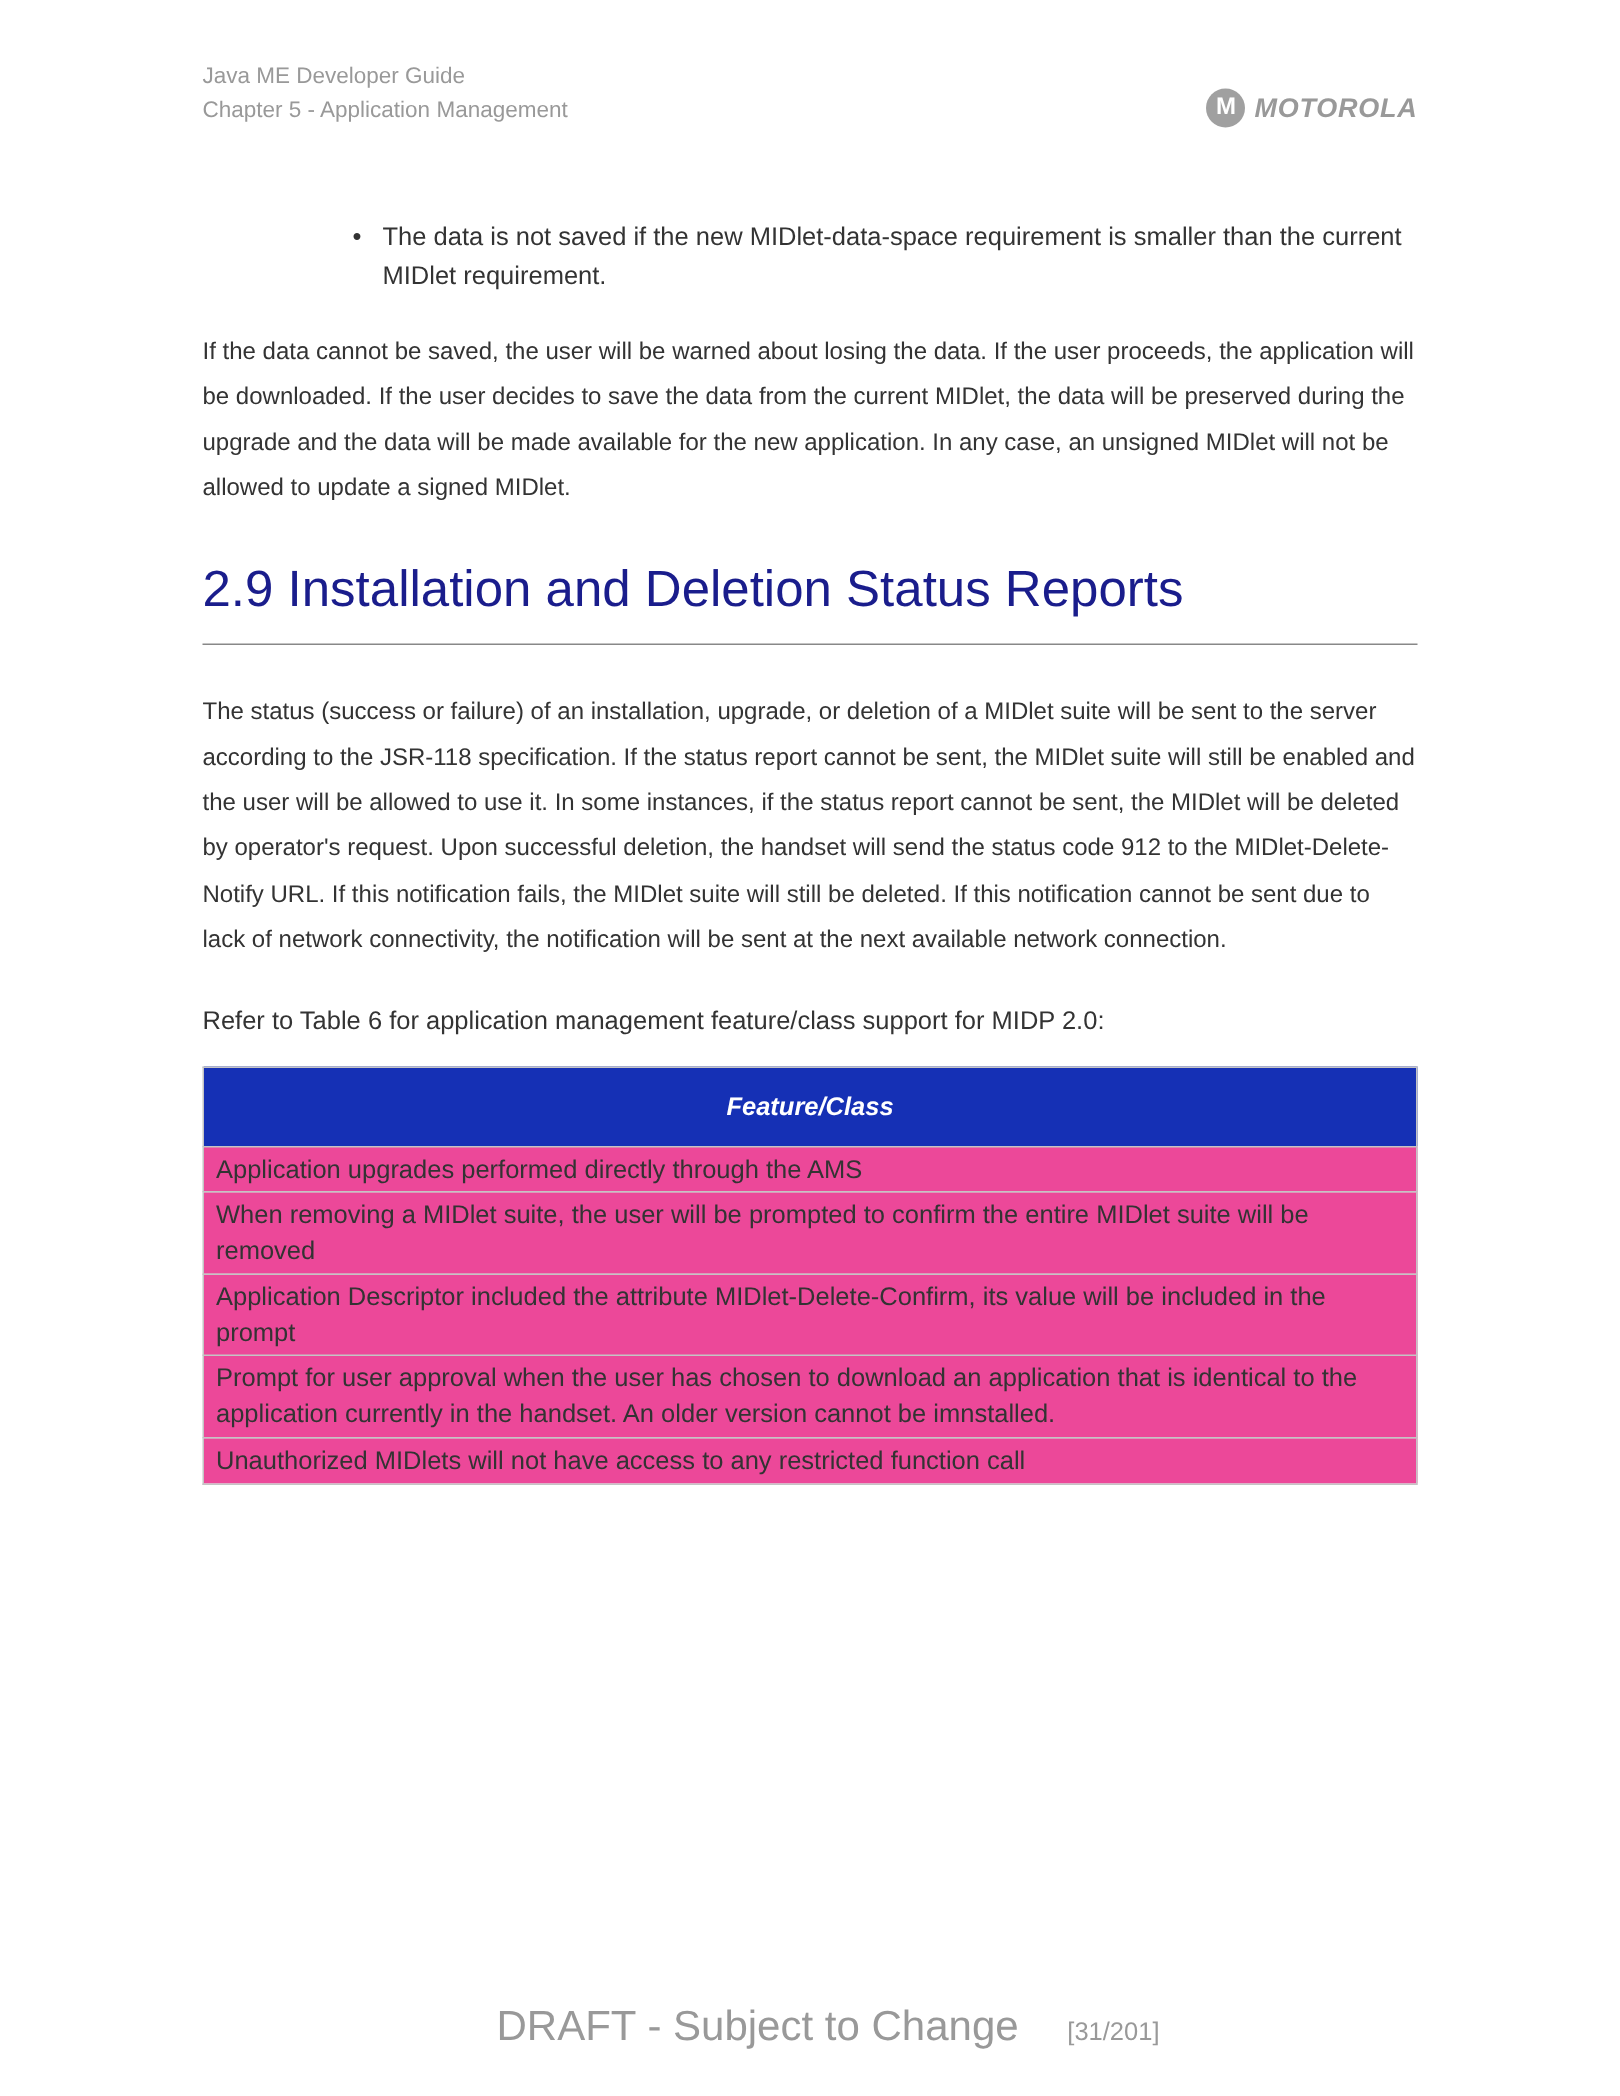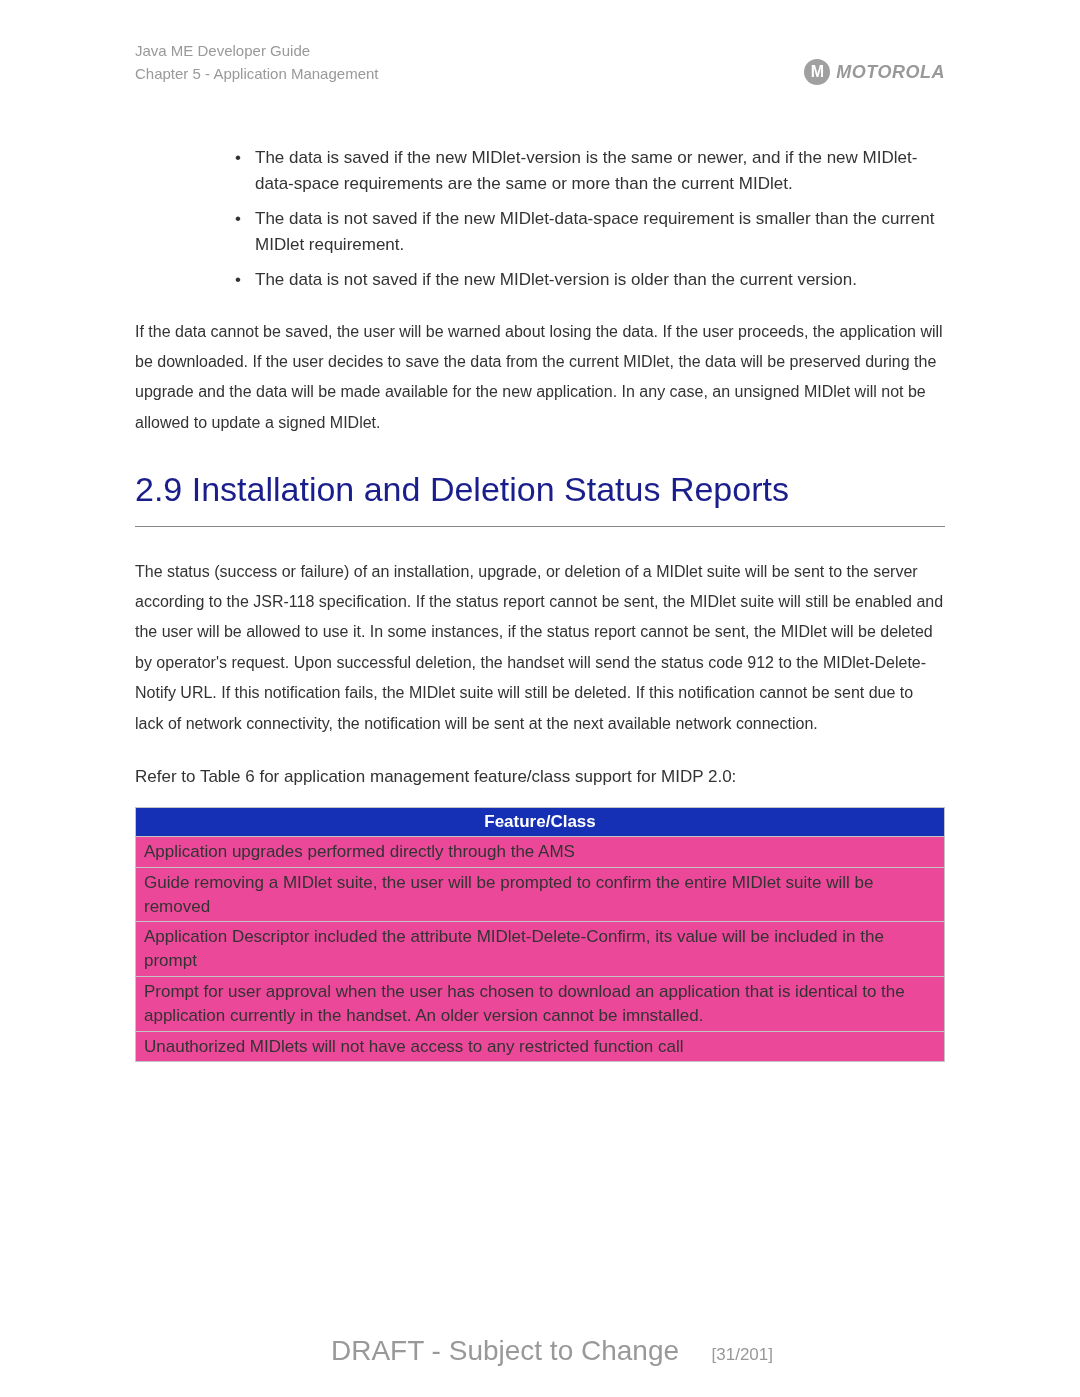--- a/index.html
+++ b/index.html
@@ -94,23 +94,24 @@
     }
     .feature-table {
       width: 100%;
       border-collapse: collapse;
     }
     .feature-table th {
       background: #1530b5;
       color: #ffffff;
       font-weight: bold;
       text-align: center;
-      padding: 4px 8px;
+      padding: 16px 8px;
       font-size: 17px;
       border: 1px solid #c4c4c4;
+      font-style: italic;
     }
     .feature-table td {
       background: #ec4899;
       padding: 3px 8px;
       font-size: 17px;
       line-height: 1.4;
       color: #333333;
       border: 1px solid #c4c4c4;
     }
     .footer {
@@ -140,23 +141,21 @@
   </div>
   <div class="logo">
     <div class="logo-circle">
       <span>M</span>
     </div>
     <span class="logo-text">MOTOROLA</span>
   </div>
 </div>
 
 <ul class="bullet-list">
-  <li>The data is saved if the new MIDlet-version is the same or newer, and if the new MIDlet-data-space requirements are the same or more than the current MIDlet.</li>
   <li>The data is not saved if the new MIDlet-data-space requirement is smaller than the current MIDlet requirement.</li>
-  <li>The data is not saved if the new MIDlet-version is older than the current version.</li>
 </ul>
 
 <p class="body-paragraph">If the data cannot be saved, the user will be warned about losing the data. If the user proceeds, the application will be downloaded. If the user decides to save the data from the current MIDlet, the data will be preserved during the upgrade and the data will be made available for the new application. In any case, an unsigned MIDlet will not be allowed to update a signed MIDlet.</p>
 
 <h2 class="section-heading">2.9 Installation and Deletion Status Reports</h2>
 
 <p class="body-paragraph">The status (success or failure) of an installation, upgrade, or deletion of a MIDlet suite will be sent to the server according to the JSR-118 specification. If the status report cannot be sent, the MIDlet suite will still be enabled and the user will be allowed to use it. In some instances, if the status report cannot be sent, the MIDlet will be deleted by operator's request. Upon successful deletion, the handset will send the status code 912 to the MIDlet-Delete-Notify URL. If this notification fails, the MIDlet suite will still be deleted. If this notification cannot be sent due to lack of network connectivity, the notification will be sent at the next available network connection.</p>
 
 <p class="ref-text">Refer to Table 6 for application management feature/class support for MIDP 2.0:</p>
 
@@ -164,21 +163,21 @@
   <thead>
     <tr>
       <th>Feature/Class</th>
     </tr>
   </thead>
   <tbody>
     <tr>
         <td>Application upgrades performed directly through the AMS</td>
       </tr>
     <tr>
-        <td>Guide removing a MIDlet suite, the user will be prompted to confirm the entire MIDlet suite will be removed</td>
+        <td>When removing a MIDlet suite, the user will be prompted to confirm the entire MIDlet suite will be removed</td>
       </tr>
     <tr>
         <td>Application Descriptor included the attribute MIDlet-Delete-Confirm, its value will be included in the prompt</td>
       </tr>
     <tr>
         <td>Prompt for user approval when the user has chosen to download an application that is identical to the application currently in the handset. An older version cannot be imnstalled.</td>
       </tr>
     <tr>
         <td>Unauthorized MIDlets will not have access to any restricted function call</td>
       </tr>

